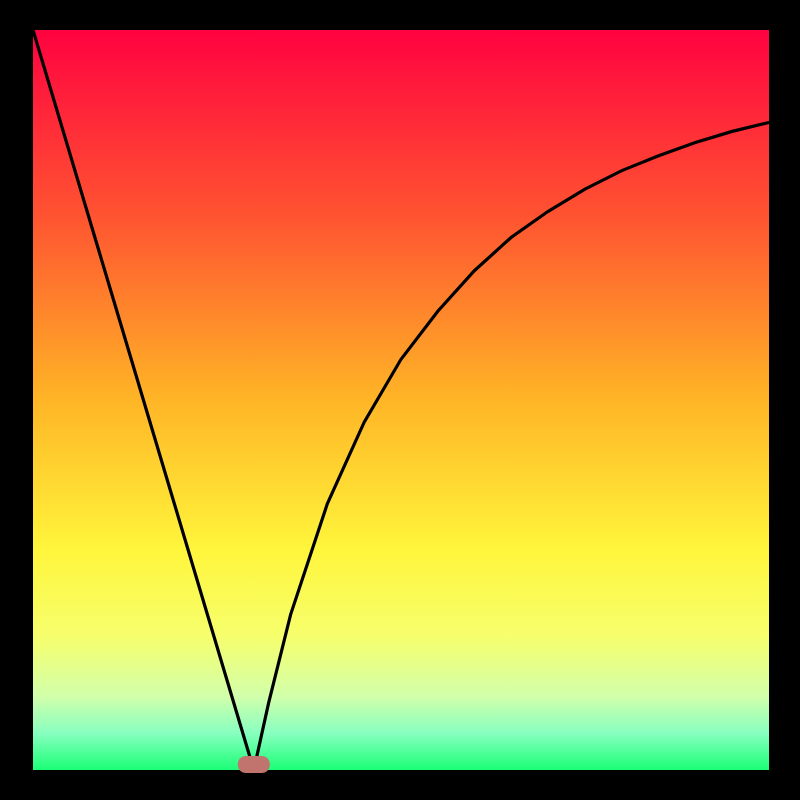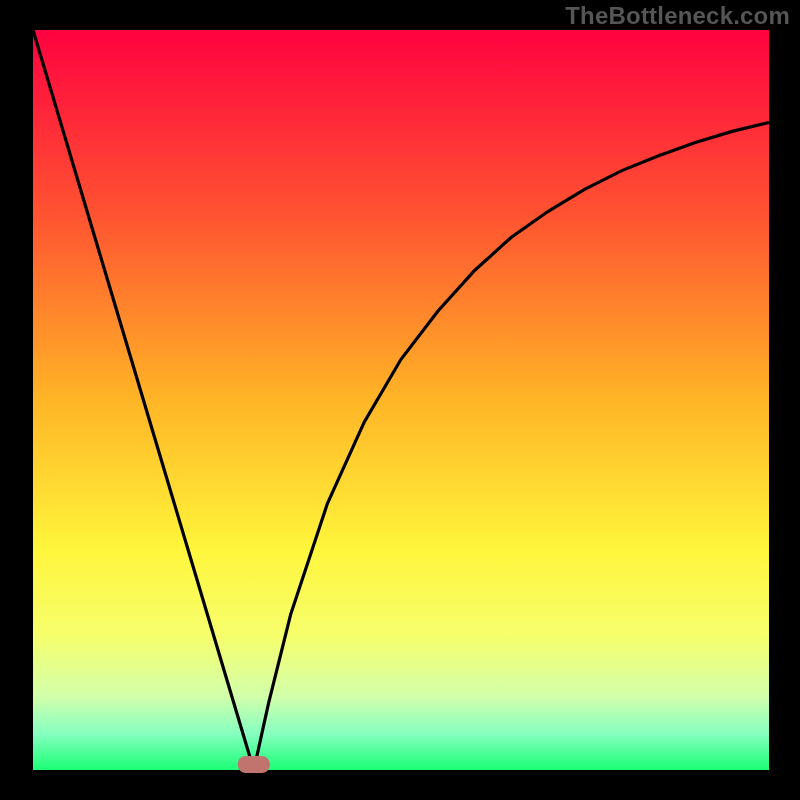--- a/index.html
+++ b/index.html
@@ -50,14 +50,13 @@
           <stop offset="90.0%" stop-color="#d2ffaa"></stop>
           <stop offset="95.0%" stop-color="#88ffc0"></stop>
           <stop offset="100.0%" stop-color="#1bff76"></stop>
         </linearGradient>
     </defs>
     <rect id="plot-bg" fill="url(#bg-grad)" x="33" y="30" width="736" height="740"></rect>
     <path id="curve-left" fill="none" stroke="#000" stroke-width="3.2" stroke-linecap="round" d="M33.00 30.00 L55.08 104.00 L77.16 178.00 L99.24 252.00 L121.32 326.00 L143.40 400.00 L165.48 474.00 L187.56 548.00 L209.64 622.00 L231.72 696.00 L253.80 770.00"></path>
     <path id="curve-right" fill="none" stroke="#000" stroke-width="3.2" stroke-linecap="round" d="M253.80 770.00 L268.52 703.40 L290.60 614.60 L327.40 503.60 L364.20 422.20 L401.00 359.30 L437.80 311.20 L474.60 270.50 L511.40 237.20 L548.20 211.30 L585.00 189.10 L621.80 170.60 L658.60 155.80 L695.40 142.48 L732.20 131.38 L769.00 122.50"></path>
     <rect id="min-marker" rx="8" ry="8" x="237.8" y="756.0" width="32" height="17" fill="#c1736e"></rect>
   </svg>
-  <div class="watermark">TheBottleneck.com</div>
 </div>
 
 </body></html>

